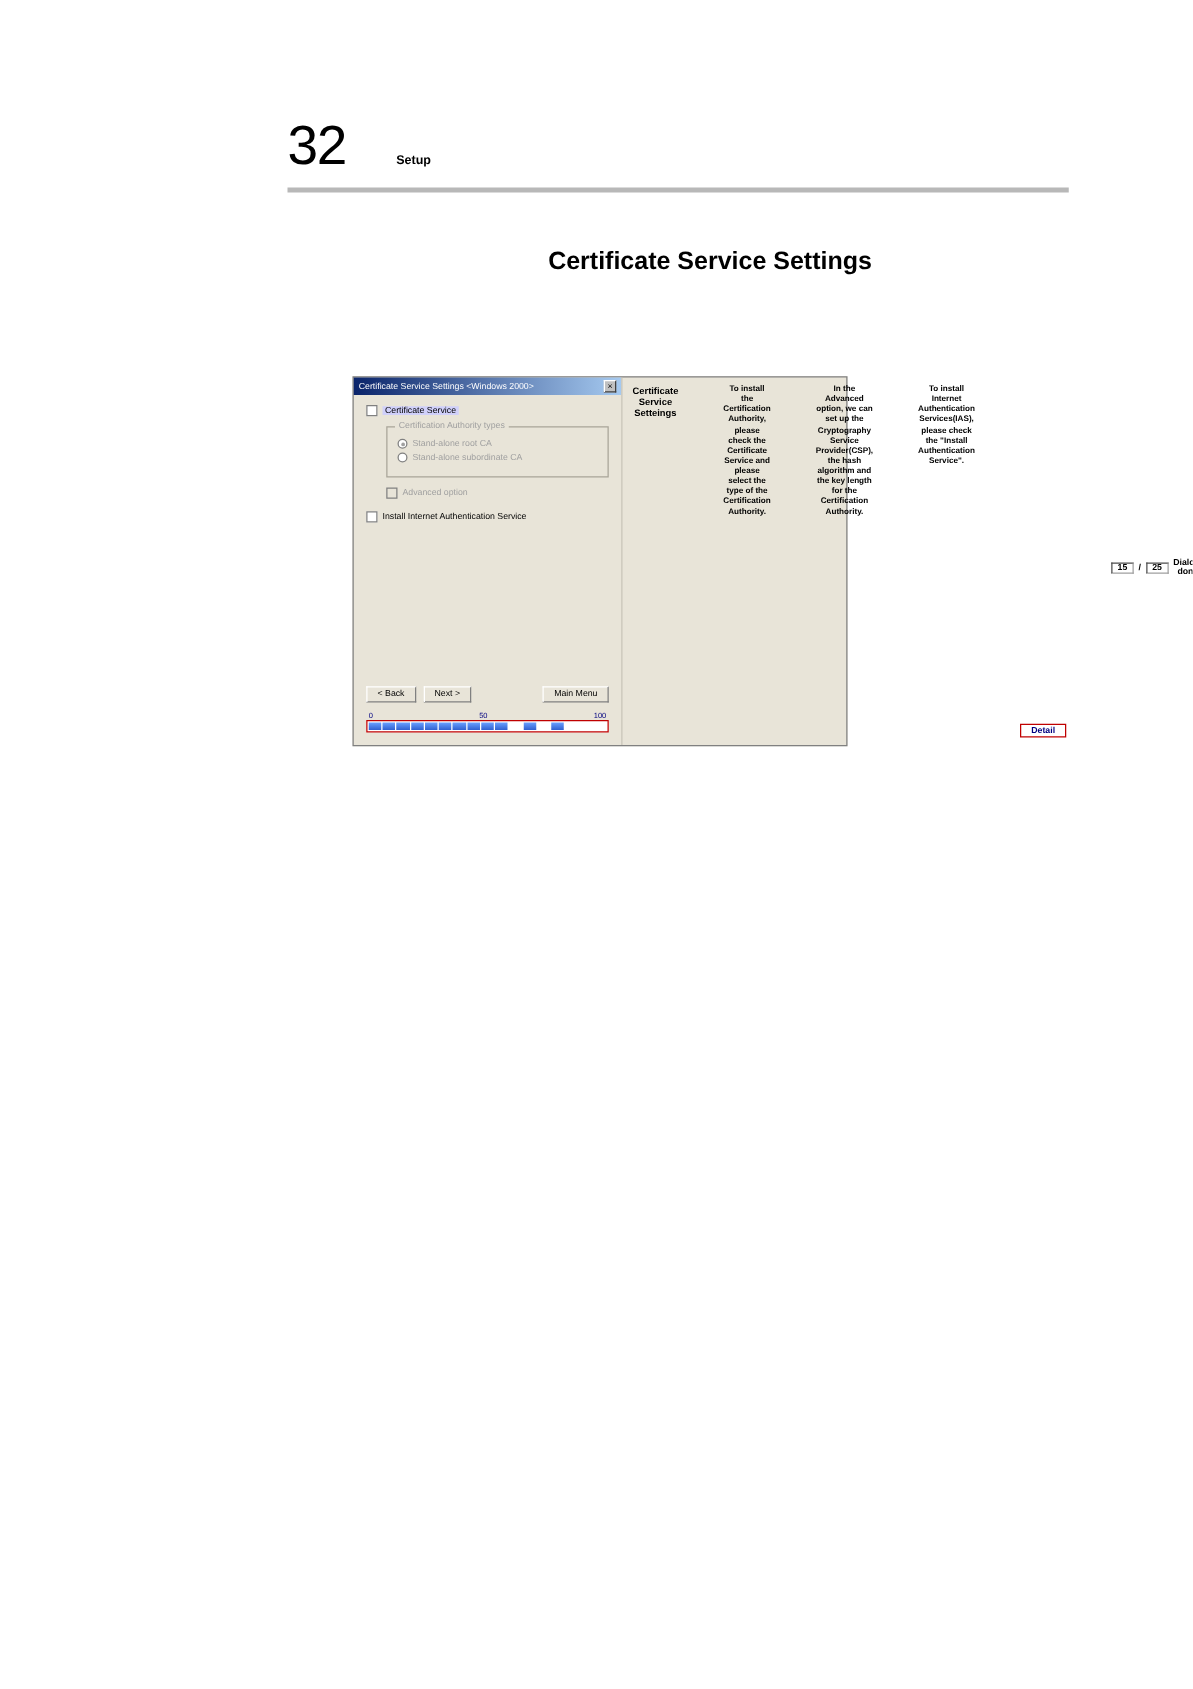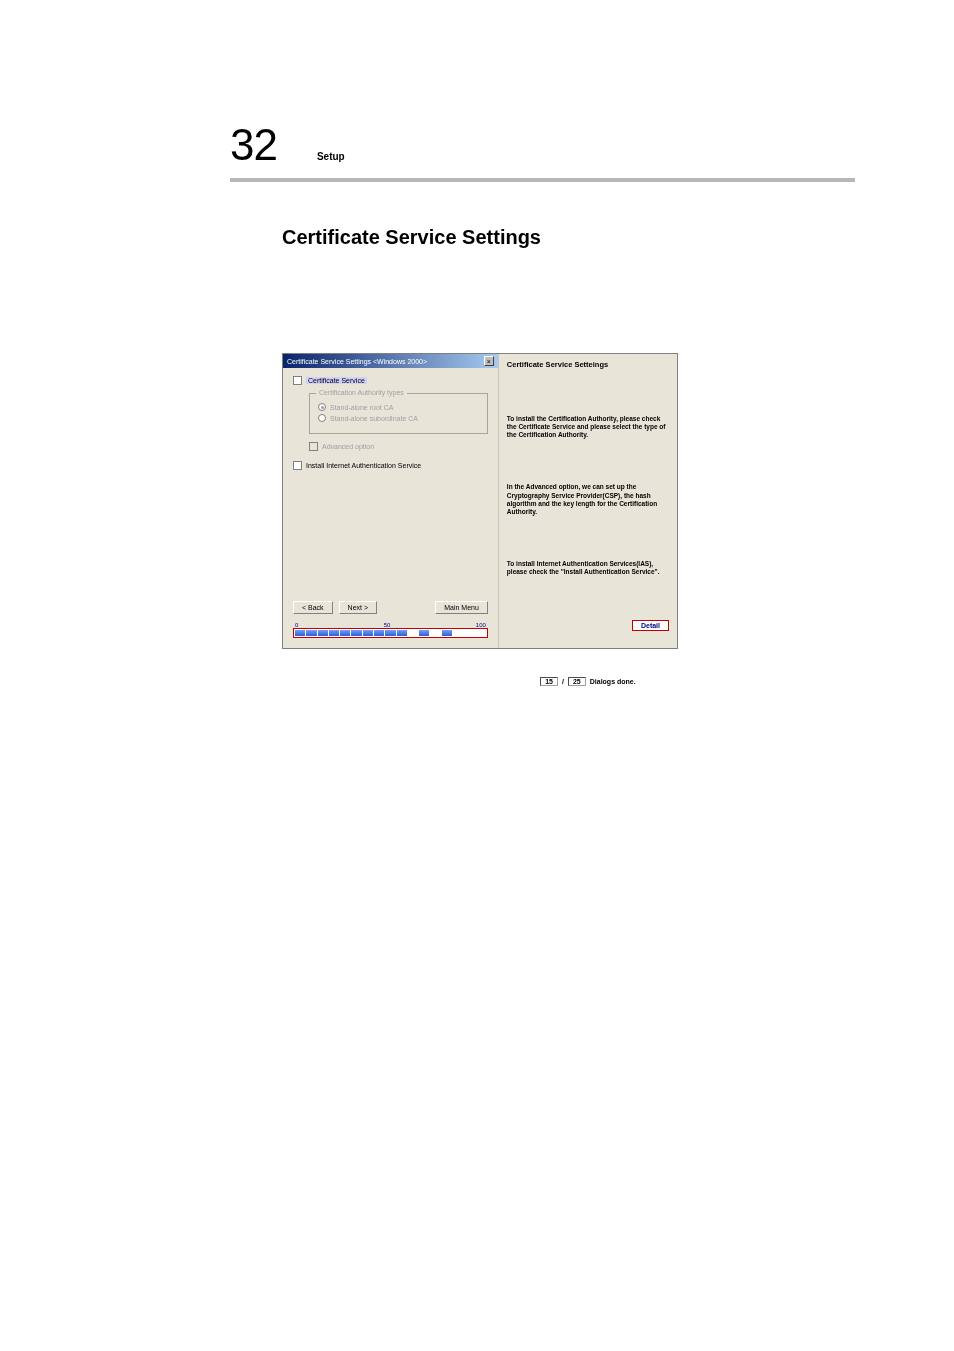--- a/index.html
+++ b/index.html
@@ -9,21 +9,22 @@
       background: #ffffff;
       font-family: Arial, Helvetica, sans-serif;
       position: relative;
     }
     .page {
       position: absolute;
       left: 0;
       top: 0;
       width: 954px;
       height: 1045px;
-      padding: 120px 100px 0 230px;
+      padding: 92px 100px 0 230px;
+      text-align: center;
     }
     .header-row {
       display: flex;
       align-items: baseline;
       gap: 40px;
       margin-bottom: 8px;
     }
     .page-number {
       font-size: 44px;
       font-weight: normal;
@@ -37,21 +38,21 @@
     .hr-line {
       border: none;
       border-top: 4px solid #b8b8b8;
       width: 625px;
       margin-bottom: 44px;
     }
     .section-title {
       font-size: 20px;
       font-weight: bold;
       margin-left: 52px;
-      margin-bottom: 104px;
+      margin-bottom: 80px;
       font-family: Arial, sans-serif;
     }
     .screenshot-wrap {
       margin-left: 52px;
       width: 396px;
       height: 296px;
       display: flex;
       background: #e8e4d8;
       border: 1px solid #808080;
       font-size: 7px;
@@ -198,21 +199,21 @@
       height: 100%;
       background: linear-gradient(to bottom, #6aa0ff, #3060d0);
       flex: 1;
     }
     .seg.empty { background: #fff; }
     .right-pane {
       width: 180px;
       border-left: 1px solid #c8c4b8;
       padding: 6px 8px;
       display: flex;
-      flex-direction: column;
+      flex-direction: row;
       font-size: 7px;
       gap: 36px;
     }
     .right-title {
       font-weight: bold;
       font-size: 7.5px;
       margin-bottom: 10px;
     }
     .right-para {
       font-weight: bold;

